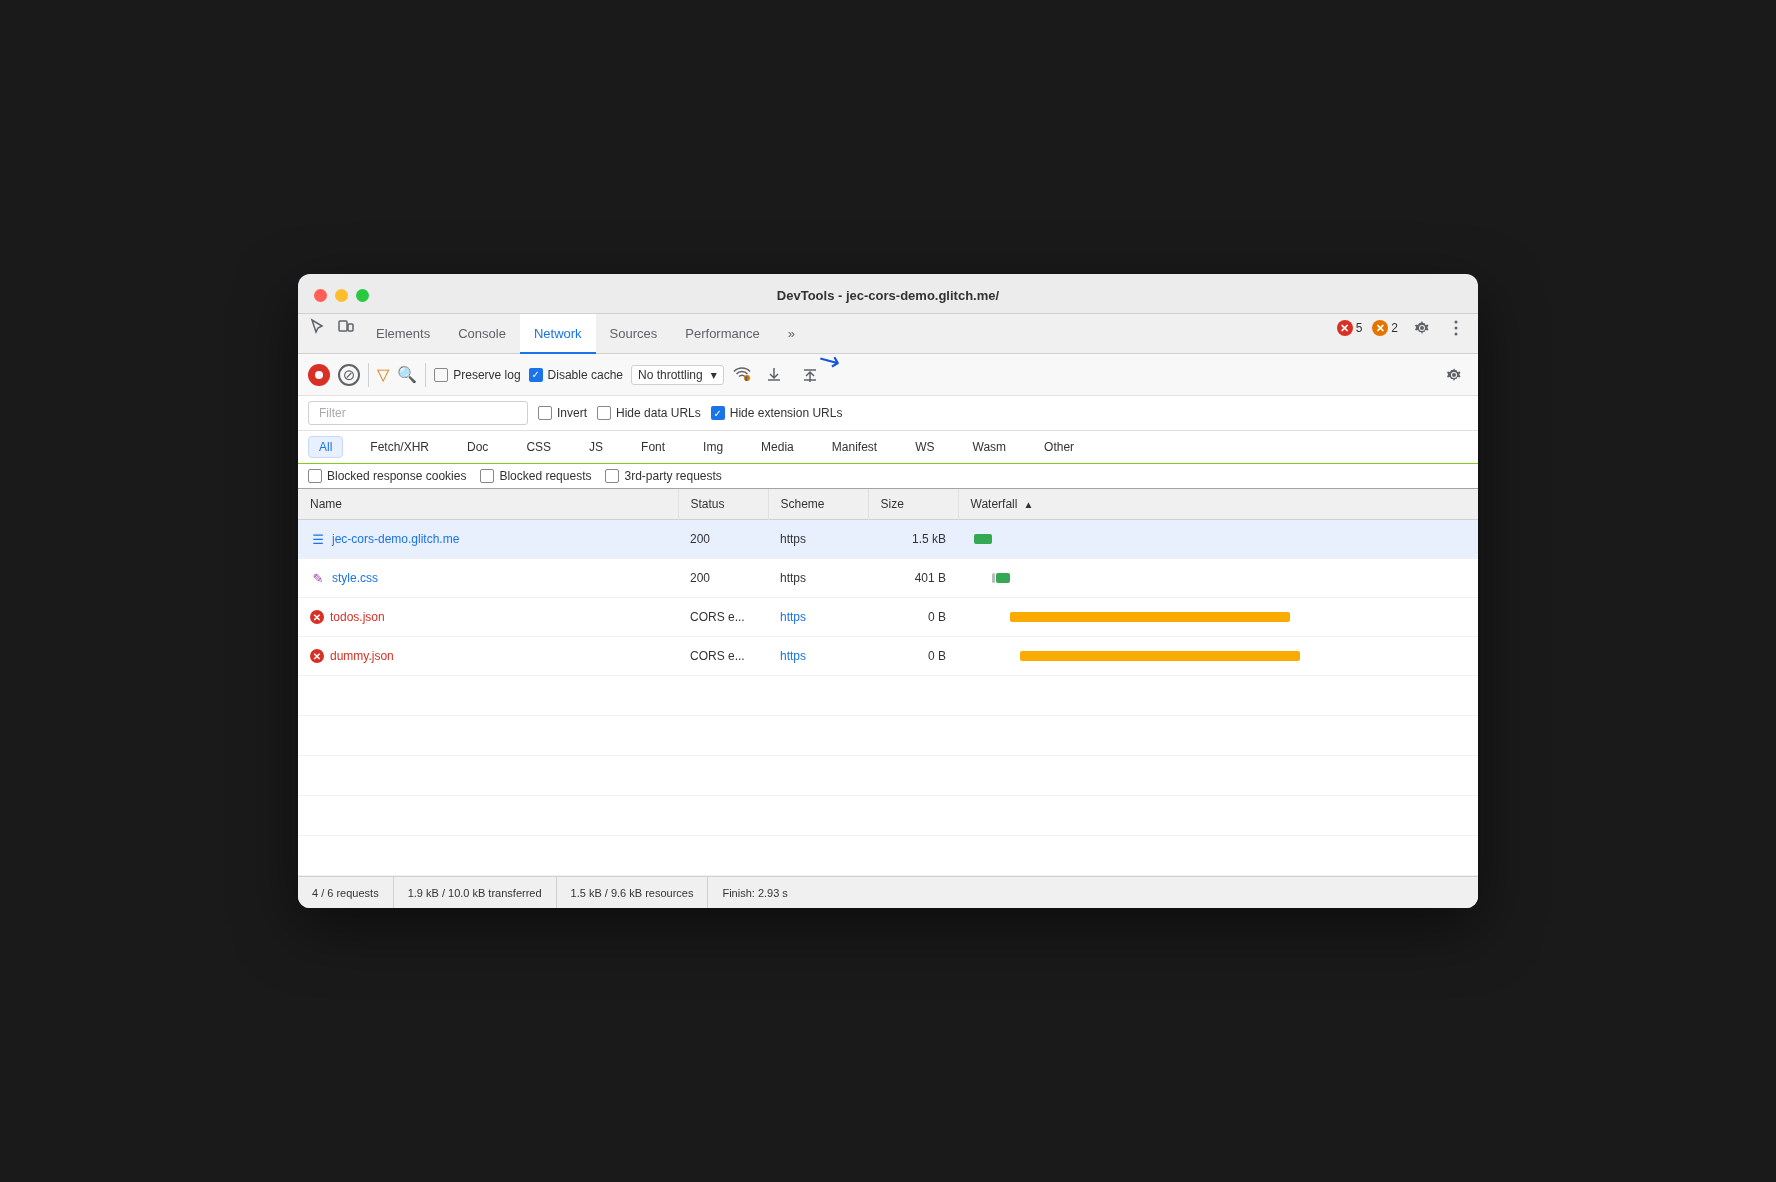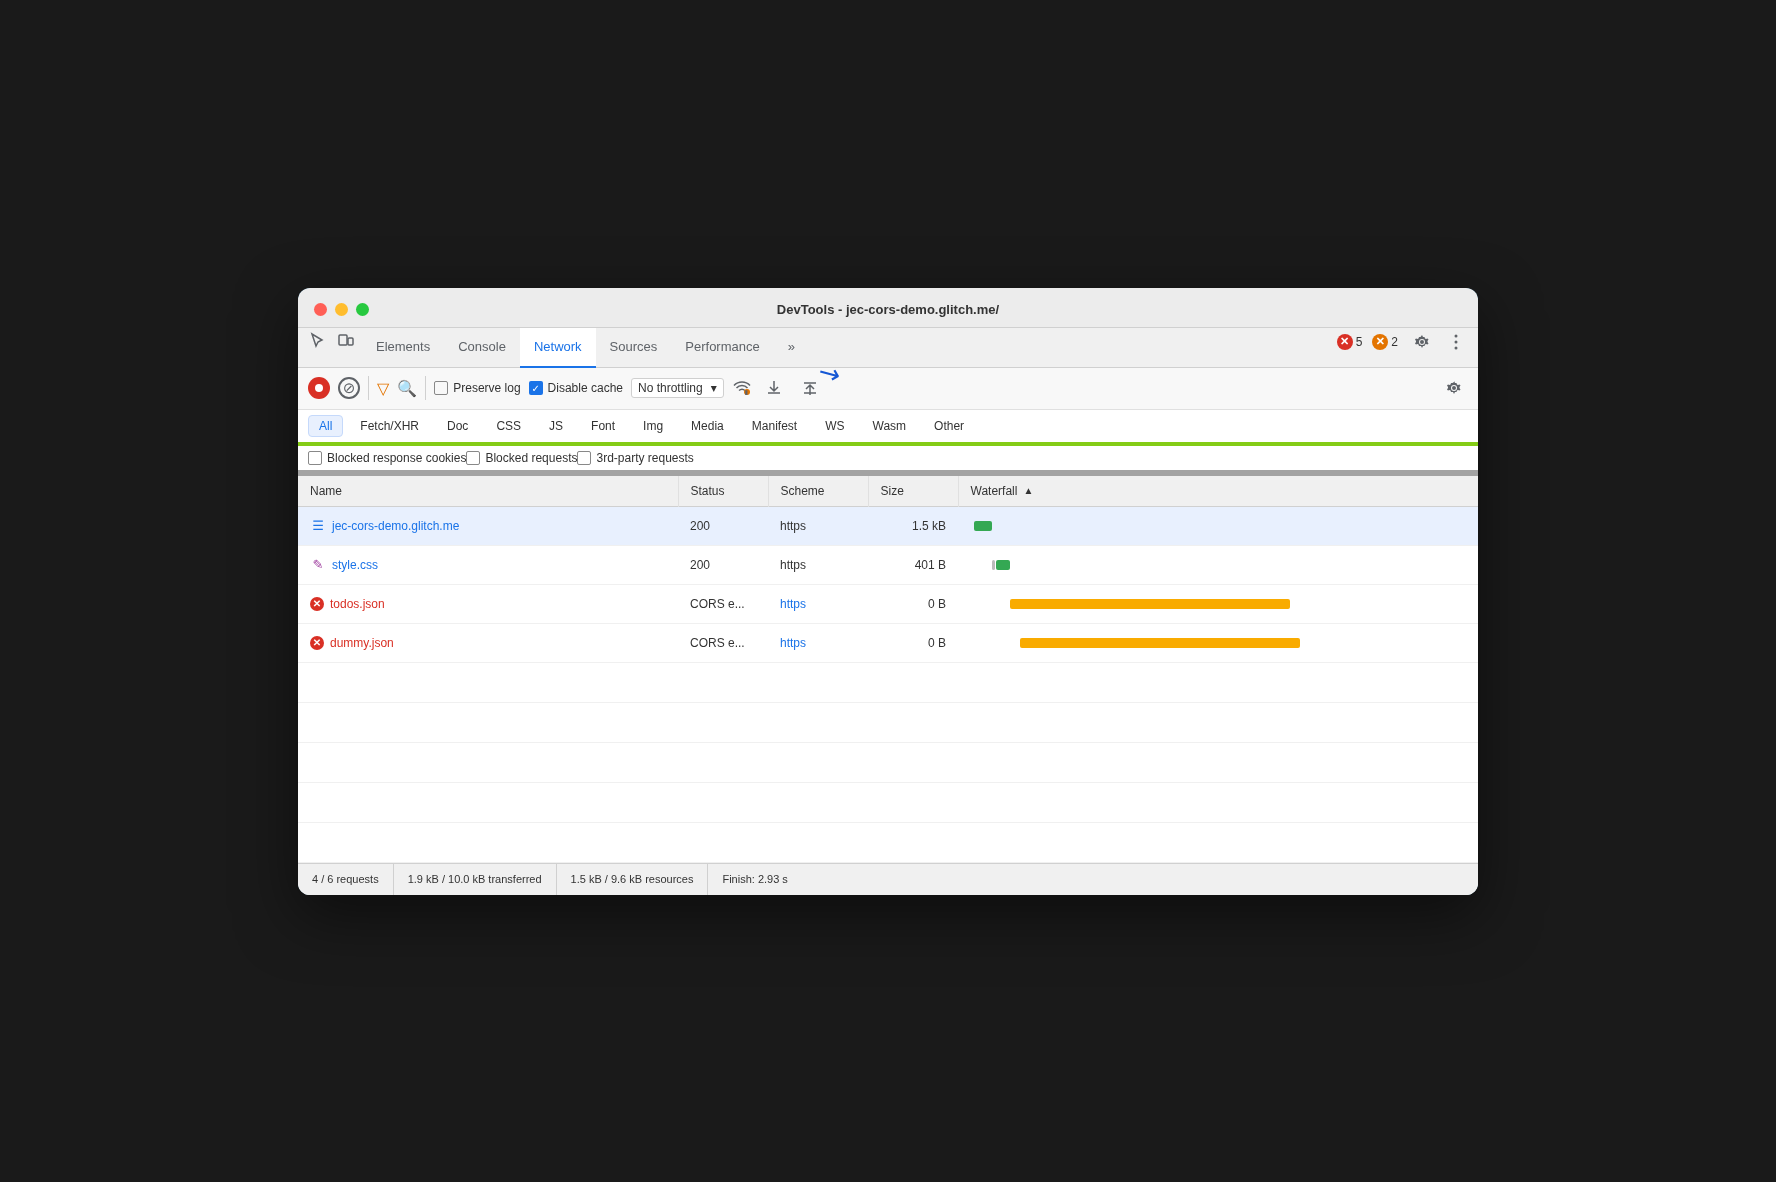--- a/index.html
+++ b/index.html
@@ -218,22 +218,22 @@
       outline: none;
     }
     .filter-input::placeholder { color: #aaa; }
 
     
     .type-filter-row {
       display: flex;
       align-items: center;
       padding: 5px 10px;
       background: #fff;
-      border-bottom: 4px solid #84cc16;
-      gap: 6px;
+      border-bottom: 1px solid #84cc16;
+      gap: 16px;
     }
     .type-btn {
       padding: 3px 10px;
       font-size: 12px;
       border-radius: 4px;
       cursor: pointer;
       color: #333;
       border: 1px solid transparent;
       background: transparent;
     }
@@ -242,21 +242,22 @@
       color: #1a73e8;
       border-color: #c5d9fb;
     }
 
     
     .blocked-row {
       display: flex;
       align-items: center;
       padding: 5px 10px;
       background: #fff;
-      border-bottom: 6px solid #a3a3a3;
+      border-bottom: 1px solid #a3a3a3;
+      gap: 14px;
       text-align: center;
     }
 
     
     .net-table {
       width: 100%;
       border-collapse: collapse;
       font-size: 12px;
     }
     .net-table thead tr {
@@ -499,20 +500,38 @@
       </div>
 
       <div class="tabs-spacer"></div>
       <div class="icon-btn">
         <svg width="16" height="16" viewBox="0 0 16 16" fill="#5f6368">
           <path d="M8 5a3 3 0 100 6A3 3 0 008 5zm0 1a2 2 0 110 4 2 2 0 010-4zm0-4L6.5 3H5l-.5 1.5-1 .5L2 4.5 1 5.5 2 7v1L1 9.5 2 10.5l1.5-.5 1 .5.5 1.5H7l1 2 1-2h1.5l.5-1.5 1-.5 1.5.5 1-1-1-1.5V7l1-1.5-1-1L12 5l-1-.5-.5-1.5H9L8 1z" fill-rule="evenodd" clip-rule="evenodd"></path>
         </svg>
       </div>
     </div>
 
+    <div class="filter-row">
+      <input class="filter-input" type="text" placeholder="Filter" style="">
+
+      <label class="checkbox-label">
+        <div class="checkbox-empty"></div>
+        <span>Invert</span>
+      </label>
+
+      <label class="checkbox-label">
+        <div class="checkbox-empty"></div>
+        <span>Hide data URLs</span>
+      </label>
+
+      <label class="checkbox-label">
+        <div class="checkbox-blue"></div>
+        <span>Hide extension URLs</span>
+      </label>
+    </div>
 
     <div class="type-filter-row">
       <button class="type-btn active">All</button>
       <button class="type-btn">Fetch/XHR</button>
       <button class="type-btn">Doc</button>
       <button class="type-btn">CSS</button>
       <button class="type-btn">JS</button>
       <button class="type-btn">Font</button>
       <button class="type-btn">Img</button>
       <button class="type-btn">Media</button>

